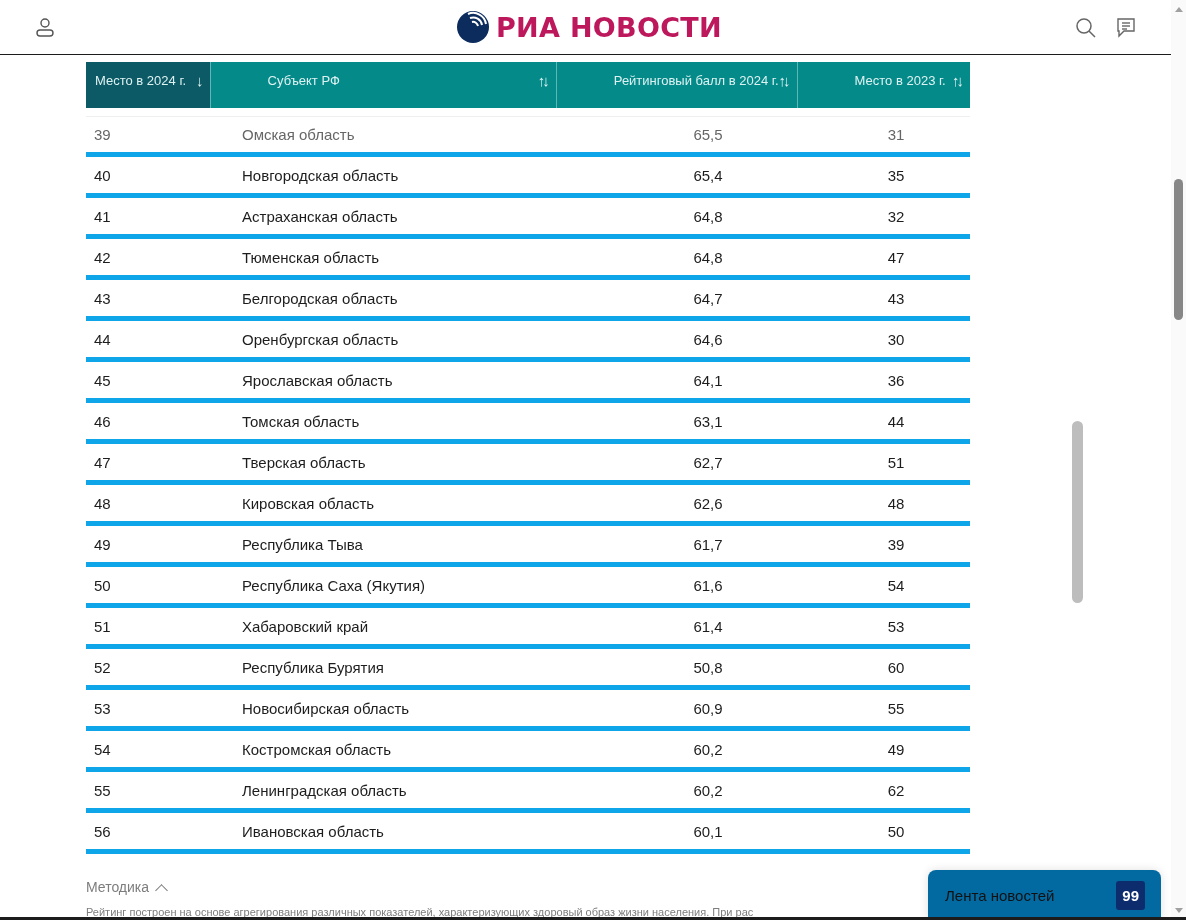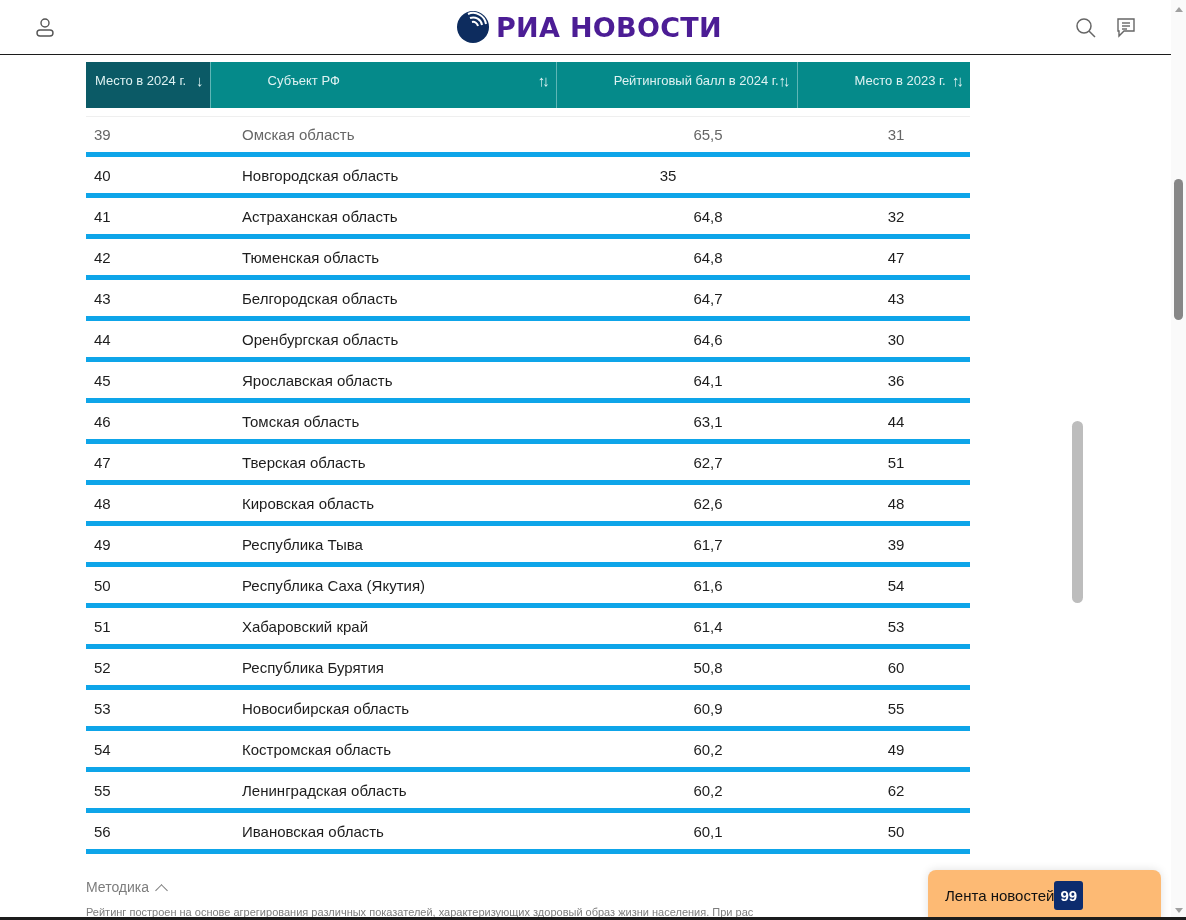--- a/index.html
+++ b/index.html
@@ -6,21 +6,21 @@
   html, body { width: 1186px; height: 920px; overflow: hidden; background: #fff; }
   body { font-family: "Liberation Sans", "DejaVu Sans", sans-serif; color: #222; position: relative; }
 
   
   .topbar {
     position: absolute; left: 0; top: 0; width: 1171px; height: 55px;
     border-bottom: 1.5px solid #1c1c1c; background: #fff;
   }
   .topbar .user-btn { position: absolute; left: 34px; top: 16px; width: 22px; height: 22px; cursor: pointer; }
   .topbar .logo { position: absolute; left: 456px; top: 9px; height: 36px; display: flex; align-items: center; gap: 6px; }
-  .topbar .logo-text { font-family: "DejaVu Sans", sans-serif; font-weight: bold; font-size: 27px; color: #4c1d95; letter-spacing: 0.3px; }
+  .topbar .logo-text { font-family: "DejaVu Sans", sans-serif; font-weight: bold; font-size: 27px; color: #be185d; letter-spacing: 0.3px; }
   .topbar .search-btn { position: absolute; left: 1075px; top: 17px; width: 22px; height: 22px; cursor: pointer; }
   .topbar .comments-btn { position: absolute; left: 1116px; top: 17px; width: 20px; height: 22px; cursor: pointer; }
 
   
   .page-scroll { position: absolute; right: 0; top: 0; width: 15px; height: 920px; background: #fafafa; }
   .page-scroll .arrow-up { position: absolute; left: 4px; top: 7px; width: 0; height: 0;
     border-left: 4px solid transparent; border-right: 4px solid transparent; border-bottom: 5px solid #a0a0a0; }
   .page-scroll .arrow-down { position: absolute; left: 4px; bottom: 7px; width: 0; height: 0;
     border-left: 4px solid transparent; border-right: 4px solid transparent; border-top: 5px solid #a0a0a0; }
   .page-scroll .thumb { position: absolute; left: 3px; top: 179px; width: 9px; height: 141px; background: #878787; border-radius: 5px; }
@@ -53,23 +53,23 @@
   
   .methodology { position: absolute; left: 86px; top: 879px; font-size: 14px; color: #7d7d7d; display: flex; align-items: flex-end; gap: 4px; cursor: pointer; }
   .methodology .chev { width: 9px; height: 9px; border-left: 1.3px solid #7d7d7d; border-top: 1.3px solid #7d7d7d; transform: rotate(45deg); margin-top: 5px; margin-left: 4px; }
   .method-text { position: absolute; left: 86px; top: 906px; font-size: 11px; color: #7d7d7d; white-space: nowrap; width: 845px; overflow: hidden; }
 
   
   .bottom-edge { position: absolute; left: 0; top: 917px; width: 1186px; height: 3px; background: #1c1c1c; }
 
   
   .news-widget {
-    position: absolute; left: 928px; top: 870px; width: 233px; height: 50px; background: #fdba74;
+    position: absolute; left: 928px; top: 870px; width: 233px; height: 50px; background: #0369a1;
     border-radius: 8px 8px 0 0; box-shadow: 0 0 10px rgba(0,0,0,0.12); display: flex; align-items: center;
-    padding: 0 16px 0 17px; justify-content: flex-start; cursor: pointer;
+    padding: 0 16px 0 17px; justify-content: space-between; cursor: pointer;
   }
   .news-widget .label { font-size: 15px; color: #111; }
   .news-widget .badge { background: #0d2c6e; color: #fff; font-weight: bold; font-size: 15px; padding: 6px 6px; border-radius: 3px; }
 </style>
 </head>
 <body>
 
 <div class="topbar">
   <div class="user-btn">
     <svg width="22" height="22" viewBox="0 0 22 22" fill="none" stroke="#555" stroke-width="1.4">
@@ -125,20 +125,21 @@
   <div class="tbody" id="tbody">
       <div class="tr first">
         <div class="td c1">39</div>
         <div class="td c2">Омская область</div>
         <div class="td c3">65,5</div>
         <div class="td c4">31</div>
       </div>
       <div class="tr">
         <div class="td c1">40</div>
         <div class="td c2">Новгородская область</div>
+        <div class="td c3">65,4</div>
         <div class="td c4">35</div>
       </div>
       <div class="tr">
         <div class="td c1">41</div>
         <div class="td c2">Астраханская область</div>
         <div class="td c3">64,8</div>
         <div class="td c4">32</div>
       </div>
       <div class="tr">
         <div class="td c1">42</div>

